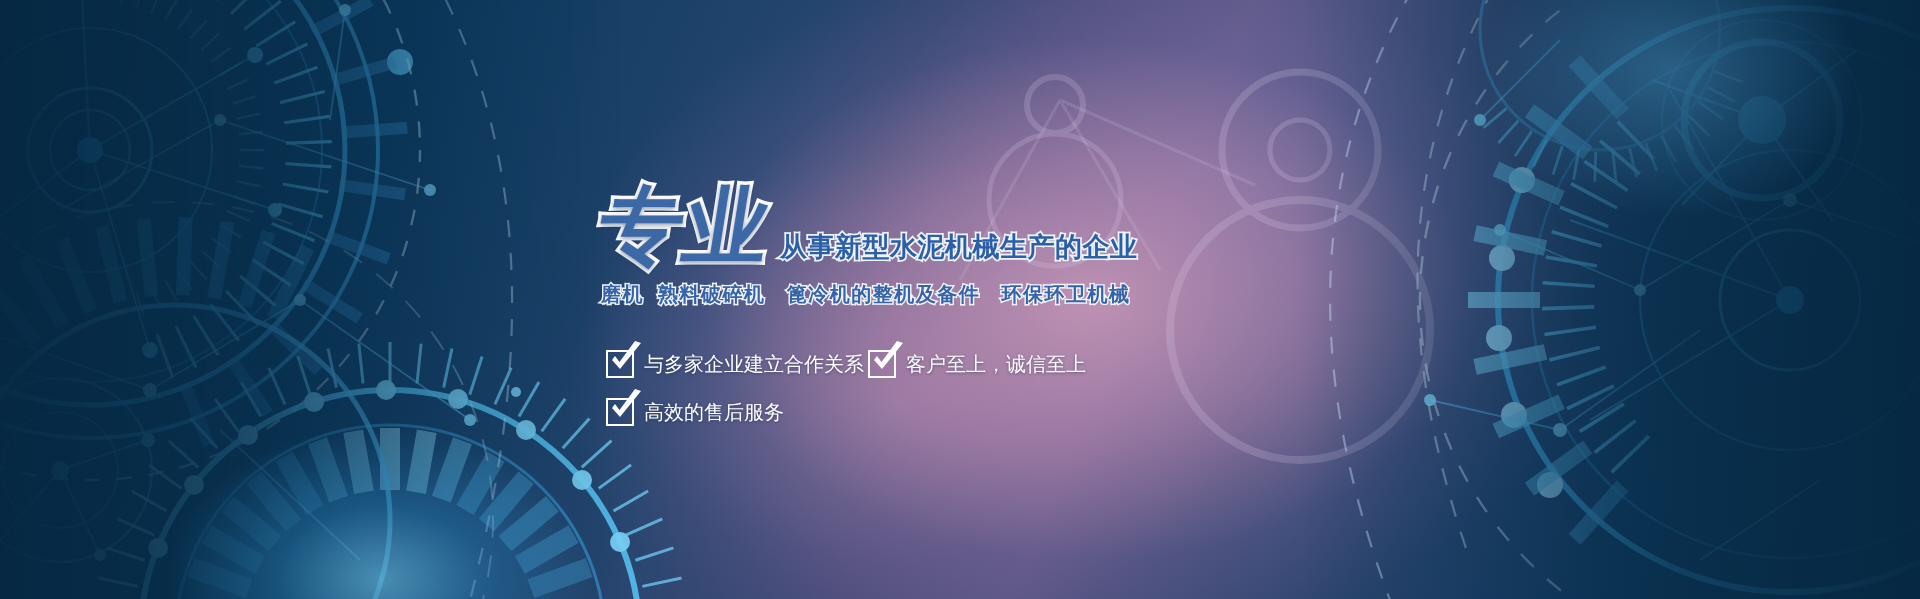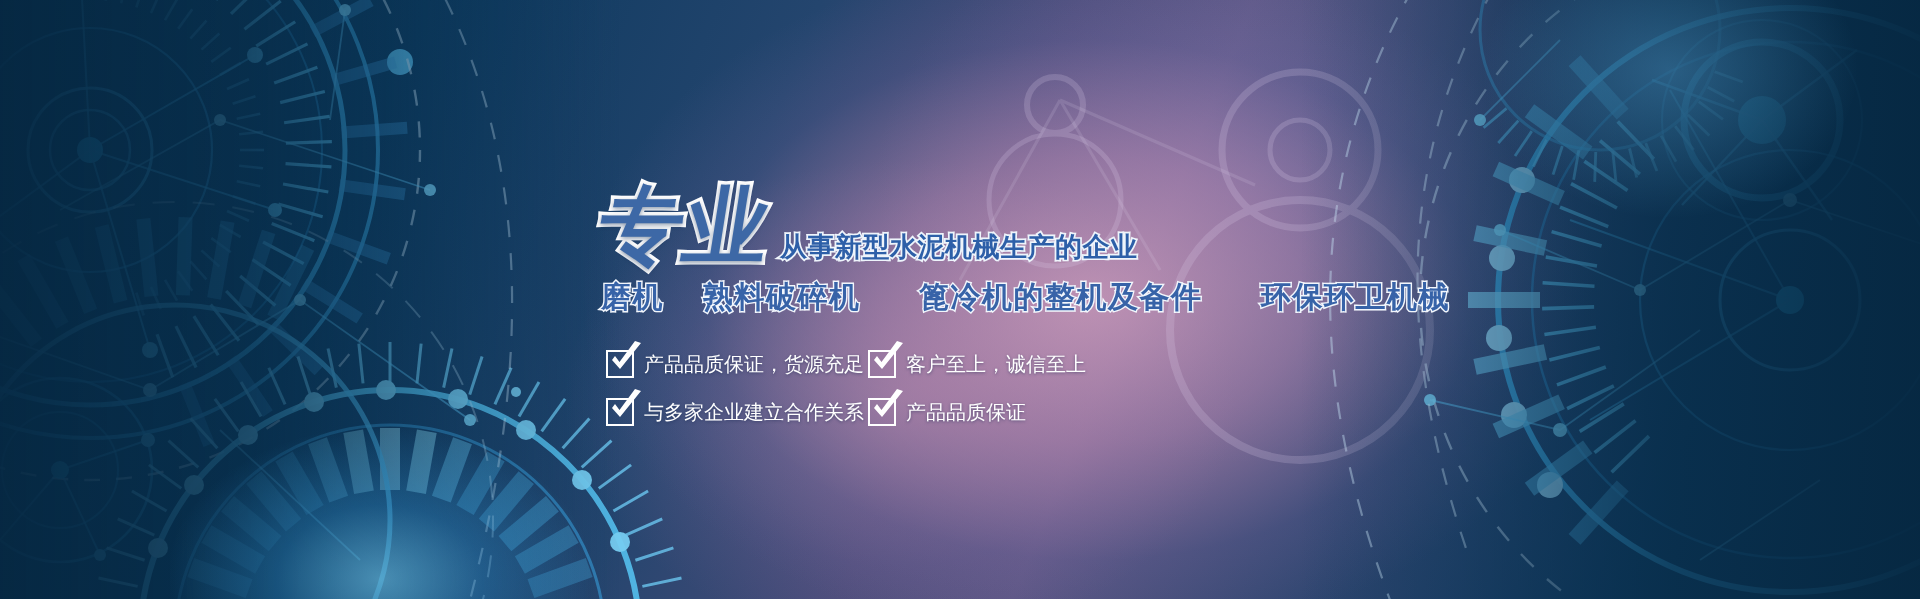--- a/index.html
+++ b/index.html
@@ -64,23 +64,23 @@
     font-family:"DejaVu Sans", sans-serif;
     color:#2d5fa8;
     letter-spacing:0.5px;
     padding-bottom:7px;
     -webkit-text-stroke:3.4px #eef4fb;
     paint-order:stroke fill;
   }
 
   .line-series {
     position:absolute; left:601px; top:284px;
-    font-size:30px; line-height:1;
+    font-size:20px; line-height:1;
     font-weight:bold;
-    font-family:Liberation Mono, monospace;
+    font-family:Liberation Sans, sans-serif;
     color:#3763a8;
     letter-spacing:1.5px;
     white-space:pre;
     -webkit-text-stroke:2.8px #f2f6fc;
     paint-order:stroke fill;
   }
 
   #features {
     position:absolute; left:606px; top:350px;
     width:560px;
@@ -828,51 +828,43 @@
 
     <div class="line-head">
       <span class="big-word">专业</span>
       <span class="head-sub">从事新型水泥机械生产的企业</span>
     </div>
 
     <div class="line-series">磨机  熟料破碎机   篦冷机的整机及备件   环保环卫机械</div>
 
     <div id="features">
 
+
       <div class="feat">
         <span class="cbox">
           <svg viewBox="0 0 36 36" aria-hidden="true">
             <path d="M5 19 L13 28 L34 2 L28 0 L12.5 21 L8 15 Z" fill="#ffffff"></path>
           </svg>
         </span>
-        <span class="feat-label">产品品质保证，货源充足</span>
+        <span class="feat-label">与多家企业建立合作关系</span>
       </div>
 
       <div class="feat">
         <span class="cbox">
           <svg viewBox="0 0 36 36" aria-hidden="true">
             <path d="M5 19 L13 28 L34 2 L28 0 L12.5 21 L8 15 Z" fill="#ffffff"></path>
           </svg>
         </span>
         <span class="feat-label">客户至上，诚信至上</span>
       </div>
 
       <div class="feat">
         <span class="cbox">
           <svg viewBox="0 0 36 36" aria-hidden="true">
             <path d="M5 19 L13 28 L34 2 L28 0 L12.5 21 L8 15 Z" fill="#ffffff"></path>
           </svg>
         </span>
-        <span class="feat-label">与多家企业建立合作关系</span>
-      </div>
-
-      <div class="feat">
-        <span class="cbox">
-          <svg viewBox="0 0 36 36" aria-hidden="true">
-            <path d="M5 19 L13 28 L34 2 L28 0 L12.5 21 L8 15 Z" fill="#ffffff"></path>
-          </svg>
-        </span>
-        <span class="feat-label">产品品质保证</span>
+        <span class="feat-label">高效的售后服务</span>
       </div>
 
     </div>
   </div>
 </div>
 
 </body></html>

